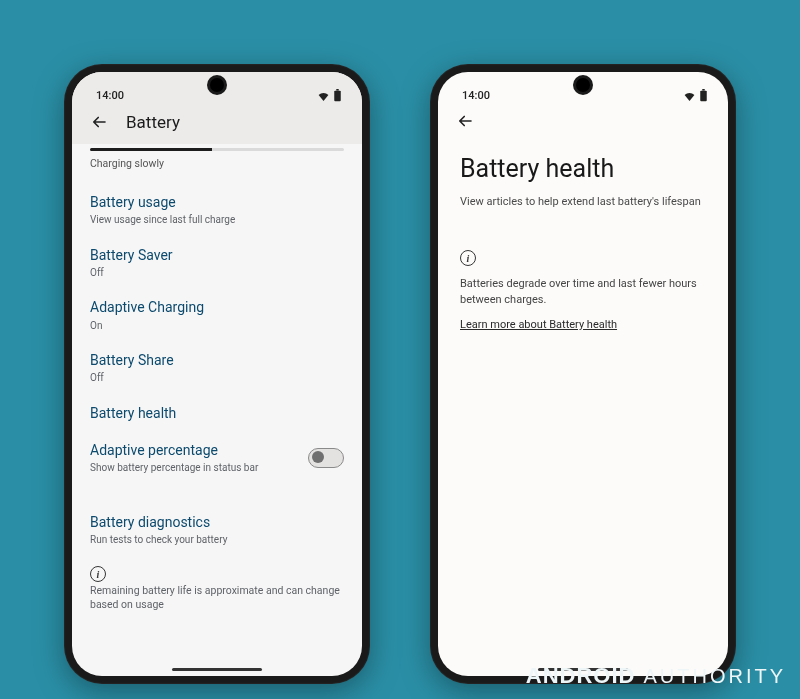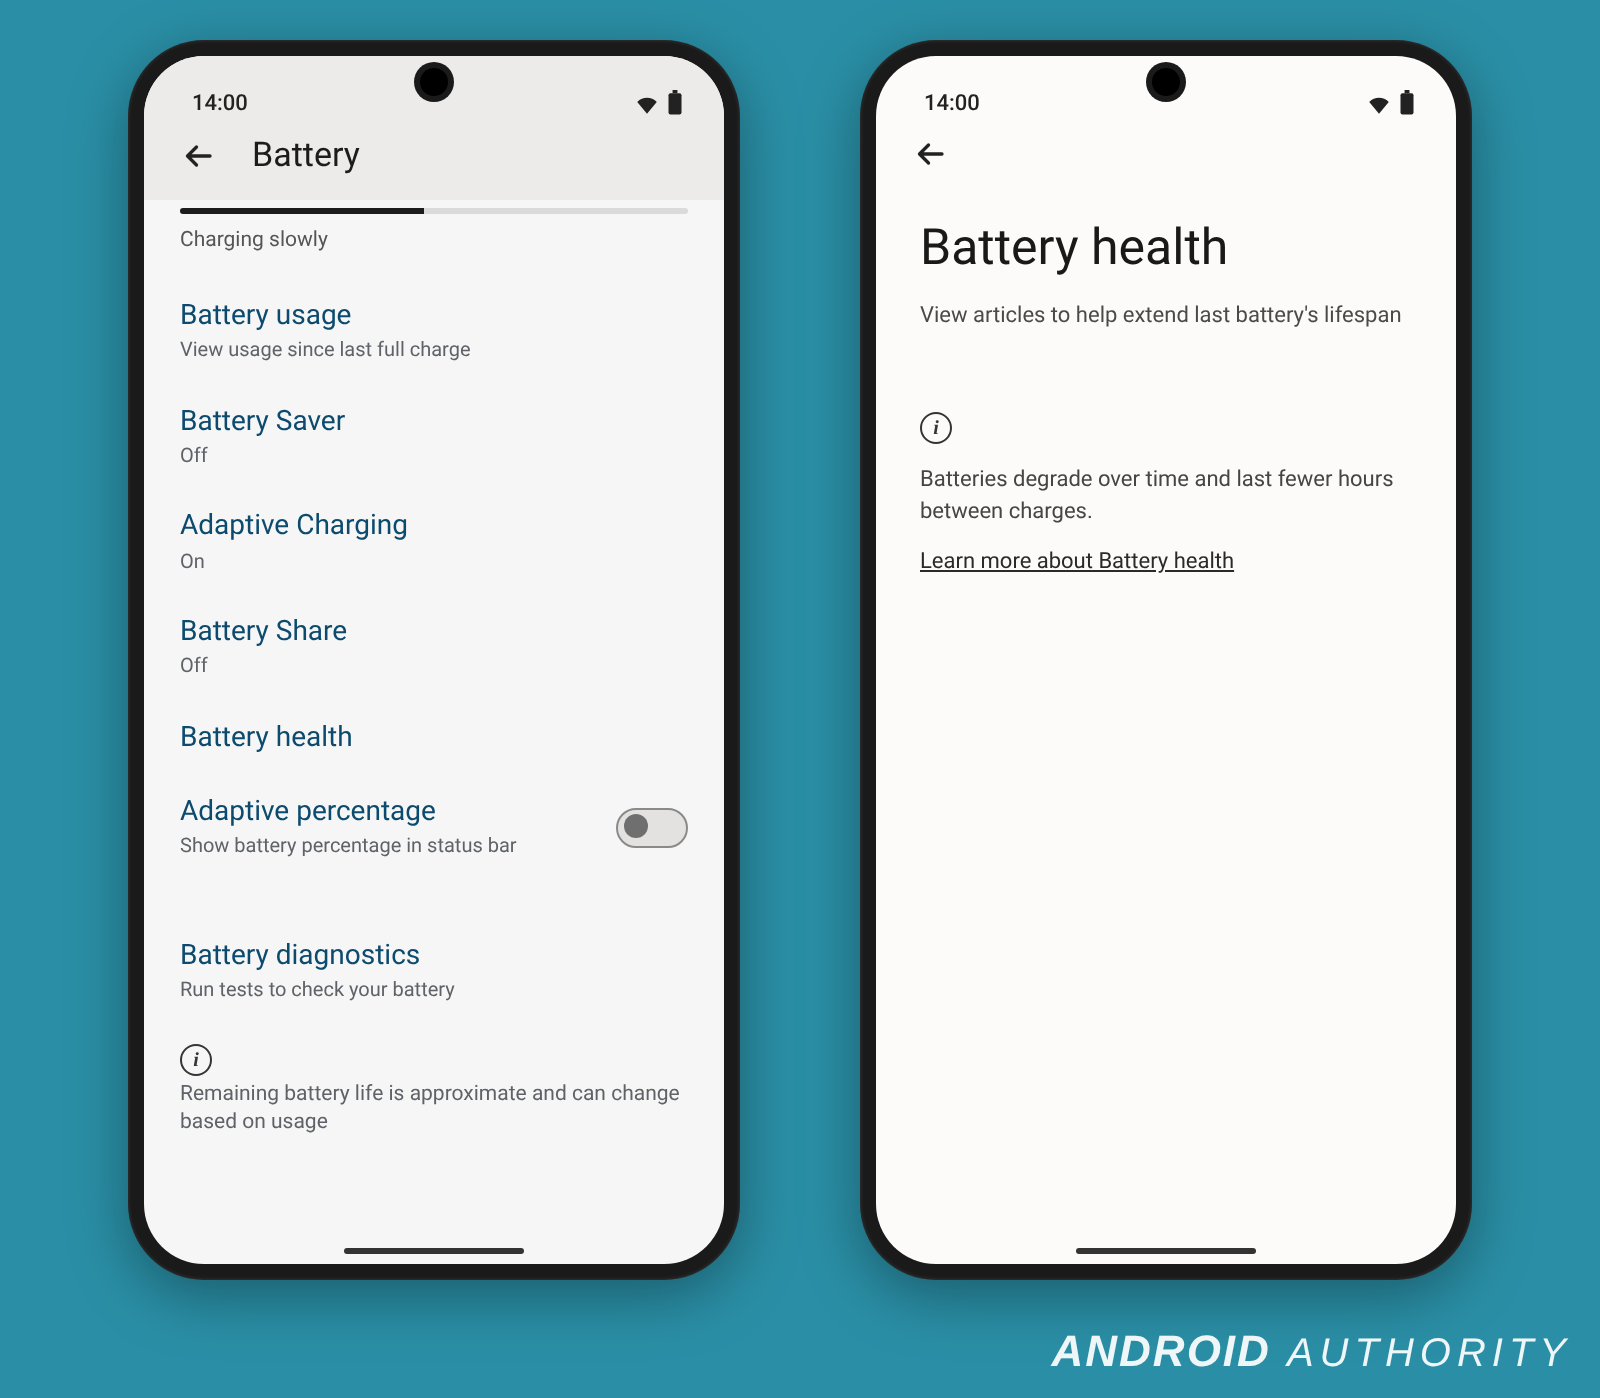--- a/index.html
+++ b/index.html
@@ -3,21 +3,21 @@
 <meta charset="utf-8">
 <style>
   * { box-sizing: border-box; margin: 0; padding: 0; }
   body {
     width: 800px; height: 699px;
     background: #2a8fa6;
     font-family: Roboto, -apple-system, "Segoe UI", Arial, sans-serif;
     position: relative;
     overflow: hidden;
   }
-  .stage { display:flex; gap: 60px; justify-content:center; padding-top: 20px; }
+  .stage { display:flex; gap: 60px; justify-content:center; padding-top: 64px; }
   .phone {
     width: 306px; height: 620px;
     background:#1a1a1a;
     border-radius: 38px;
     padding: 8px;
     box-shadow: 0 8px 30px rgba(0,0,0,.35), inset 0 0 2px rgba(255,255,255,.15);
     position:relative;
   }
   .screen {
     width:100%; height:100%;
@@ -78,21 +78,21 @@
   .bh-title { font-size:25px; color:#191919; font-weight:400; margin-top:24px; }
   .bh-sub { font-size:11px; color:#4a4a4a; margin-top:12px; }
   .bh-info { margin-top:42px; }
   .bh-body { font-size:11px; color:#454545; line-height:1.45; margin-top:10px; }
   .bh-link { font-size:11px; color:#2a2a2a; text-decoration:underline; margin-top:10px; display:inline-block; cursor:pointer; }
 
   .watermark {
     position:absolute; right:14px; bottom:10px;
     font-family: Impact, "Arial Black", sans-serif;
     letter-spacing:1px; color:#eef6f8; font-size:22px;
-    display:flex; gap:8px; align-items:baseline;font-style:italic;
+    display:flex; gap:8px; align-items:baseline;
   }
   .watermark .bold { -webkit-text-stroke:0; font-weight:900; }
   .watermark .thin { font-family: Arial, sans-serif; font-weight:300; letter-spacing:3px; font-size:20px; }
 </style>
 </head>
 <body>
 
 <div class="stage">
 
   <div class="phone">

